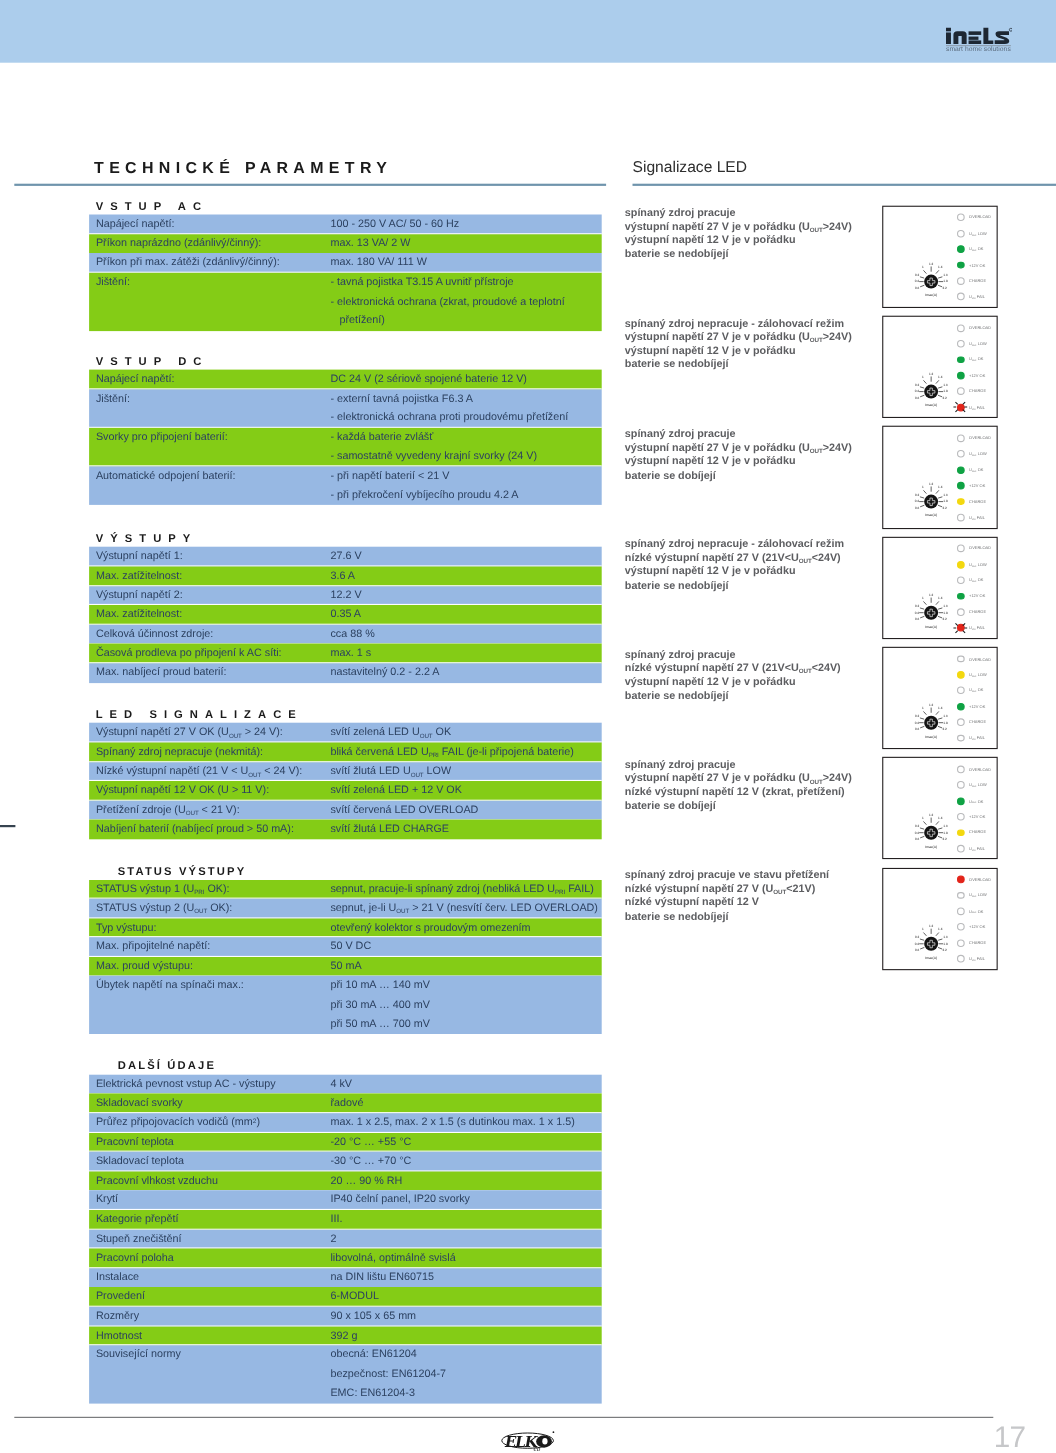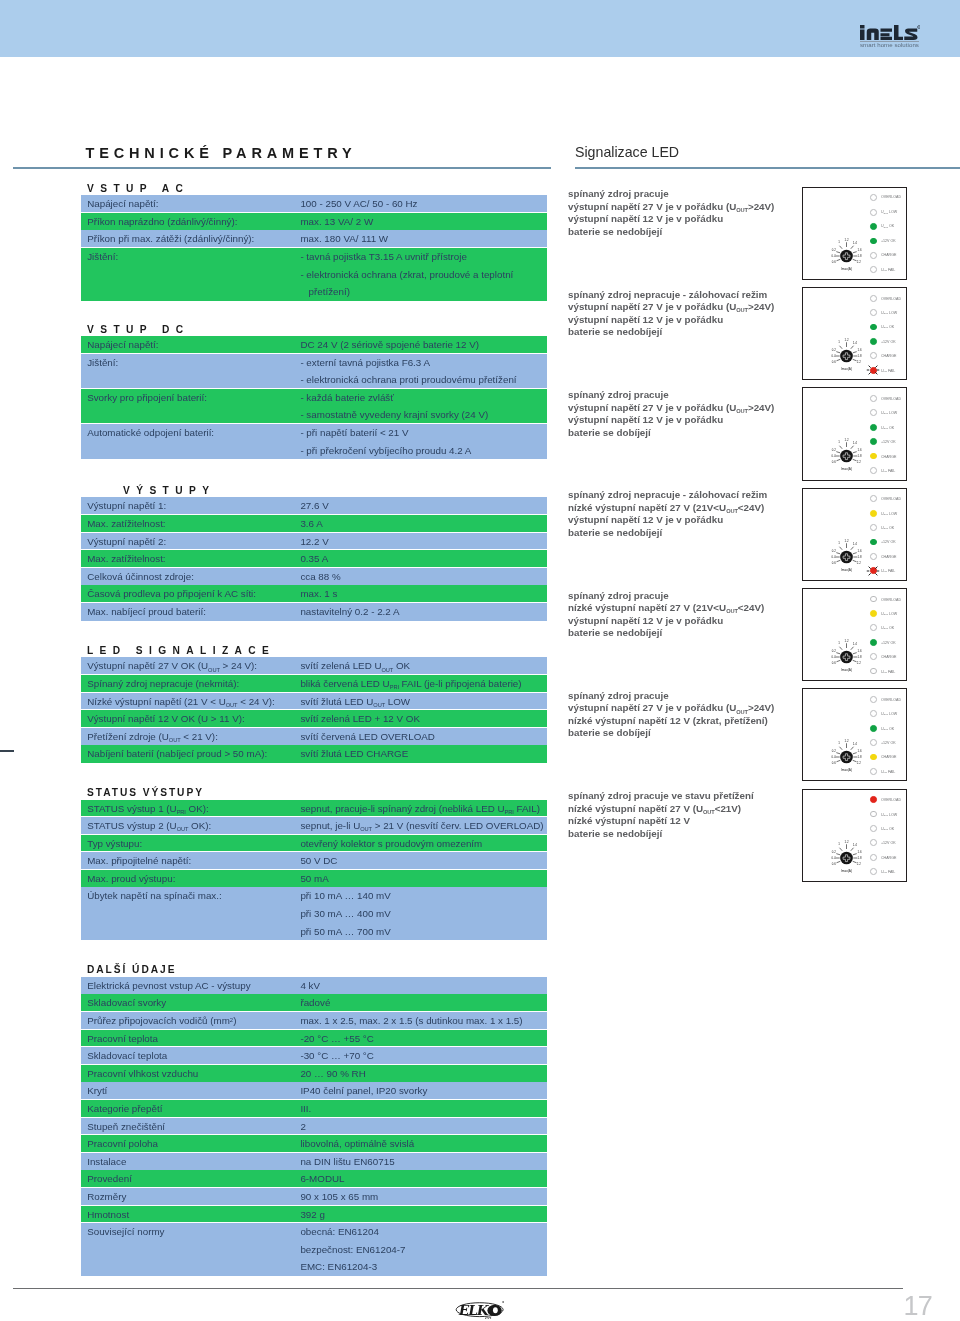--- a/index.html
+++ b/index.html
@@ -20,29 +20,29 @@
   .hrule{position:absolute;height:1.5px;background:#6f94ac;}
   .lefttitle{position:absolute;left:85.5px;top:145px;font-size:14.5px;letter-spacing:4.85px;
              font-weight:bold;color:#1b1b1b;white-space:pre;}
   .righttitle{position:absolute;left:575px;top:144px;font-size:14.2px;color:#2e2e2e;white-space:pre;}
 
   
   .tbl{position:absolute;left:81px;width:466px;}
   .secheading{position:absolute;left:6px;font-size:10.2px;font-weight:bold;color:#1b1b1b;
               white-space:pre;}
   .secheading.wide{letter-spacing:6.4px;}
-  .secheading.tight{letter-spacing:1.95px;}
+  .secheading.tight{letter-spacing:1.95px;margin-left:20px;}
   .row{display:flex;font-size:9.8px;color:#2c4160;position:relative;}
   .row::after{content:"";position:absolute;left:0;right:0;bottom:0;height:0.8px;background:#fdfeff;}
   .row:last-child::after{display:none;}
   .lab{width:219.4px;padding-left:6.2px;box-sizing:border-box;}
   .val{flex:1;}
   .ln{height:17.6px;line-height:17.4px;white-space:nowrap;}
   .rd{background:#97b8e3;}
-  .rl{background:#22c55e;}
+  .rl{background:#84cc16;}
   sub{font-size:0.58em;vertical-align:baseline;position:relative;top:0.40em;letter-spacing:-0.1px;}
   sup{font-size:0.60em;vertical-align:baseline;position:relative;top:-0.40em;}
 
   
   .ritem{position:absolute;left:568px;width:230px;font-size:9.8px;color:#5c5d60;font-weight:bold;}
   .ritem div{height:12.5px;line-height:12.5px;white-space:nowrap;}
   .panel{position:absolute;width:105.5px;height:93.3px;box-sizing:border-box;
          border:1.7px solid #231f20;background:#fff;}
   .leds{position:absolute;left:67.5px;top:3.0px;width:36px;}
   .ledrow{display:flex;align-items:center;height:14.4px;}
@@ -163,21 +163,21 @@
           <div class="ln">Automatické odpojení baterií:</div>
           <div class="ln"></div>
         </div>
       <div class="val">
           <div class="ln">- při napětí baterií &lt; 21 V</div>
           <div class="ln">- při překročení vybíjecího proudu 4.2 A</div>
         </div>
     </div>
   </div>
   <div class="tbl" style="top:497.4px;">
-    <div class="secheading wide" style="top:-12.5px;margin-left:36px;">VÝSTUPY</div>
+    <div class="secheading wide" style="top:-12.5px;">VÝSTUPY</div>
     <div class="row rd">
       <div class="lab">
           <div class="ln">Výstupní napětí 1:</div>
         </div>
       <div class="val">
           <div class="ln">27.6 V</div>
         </div>
     </div>
     <div class="row rl">
       <div class="lab">

